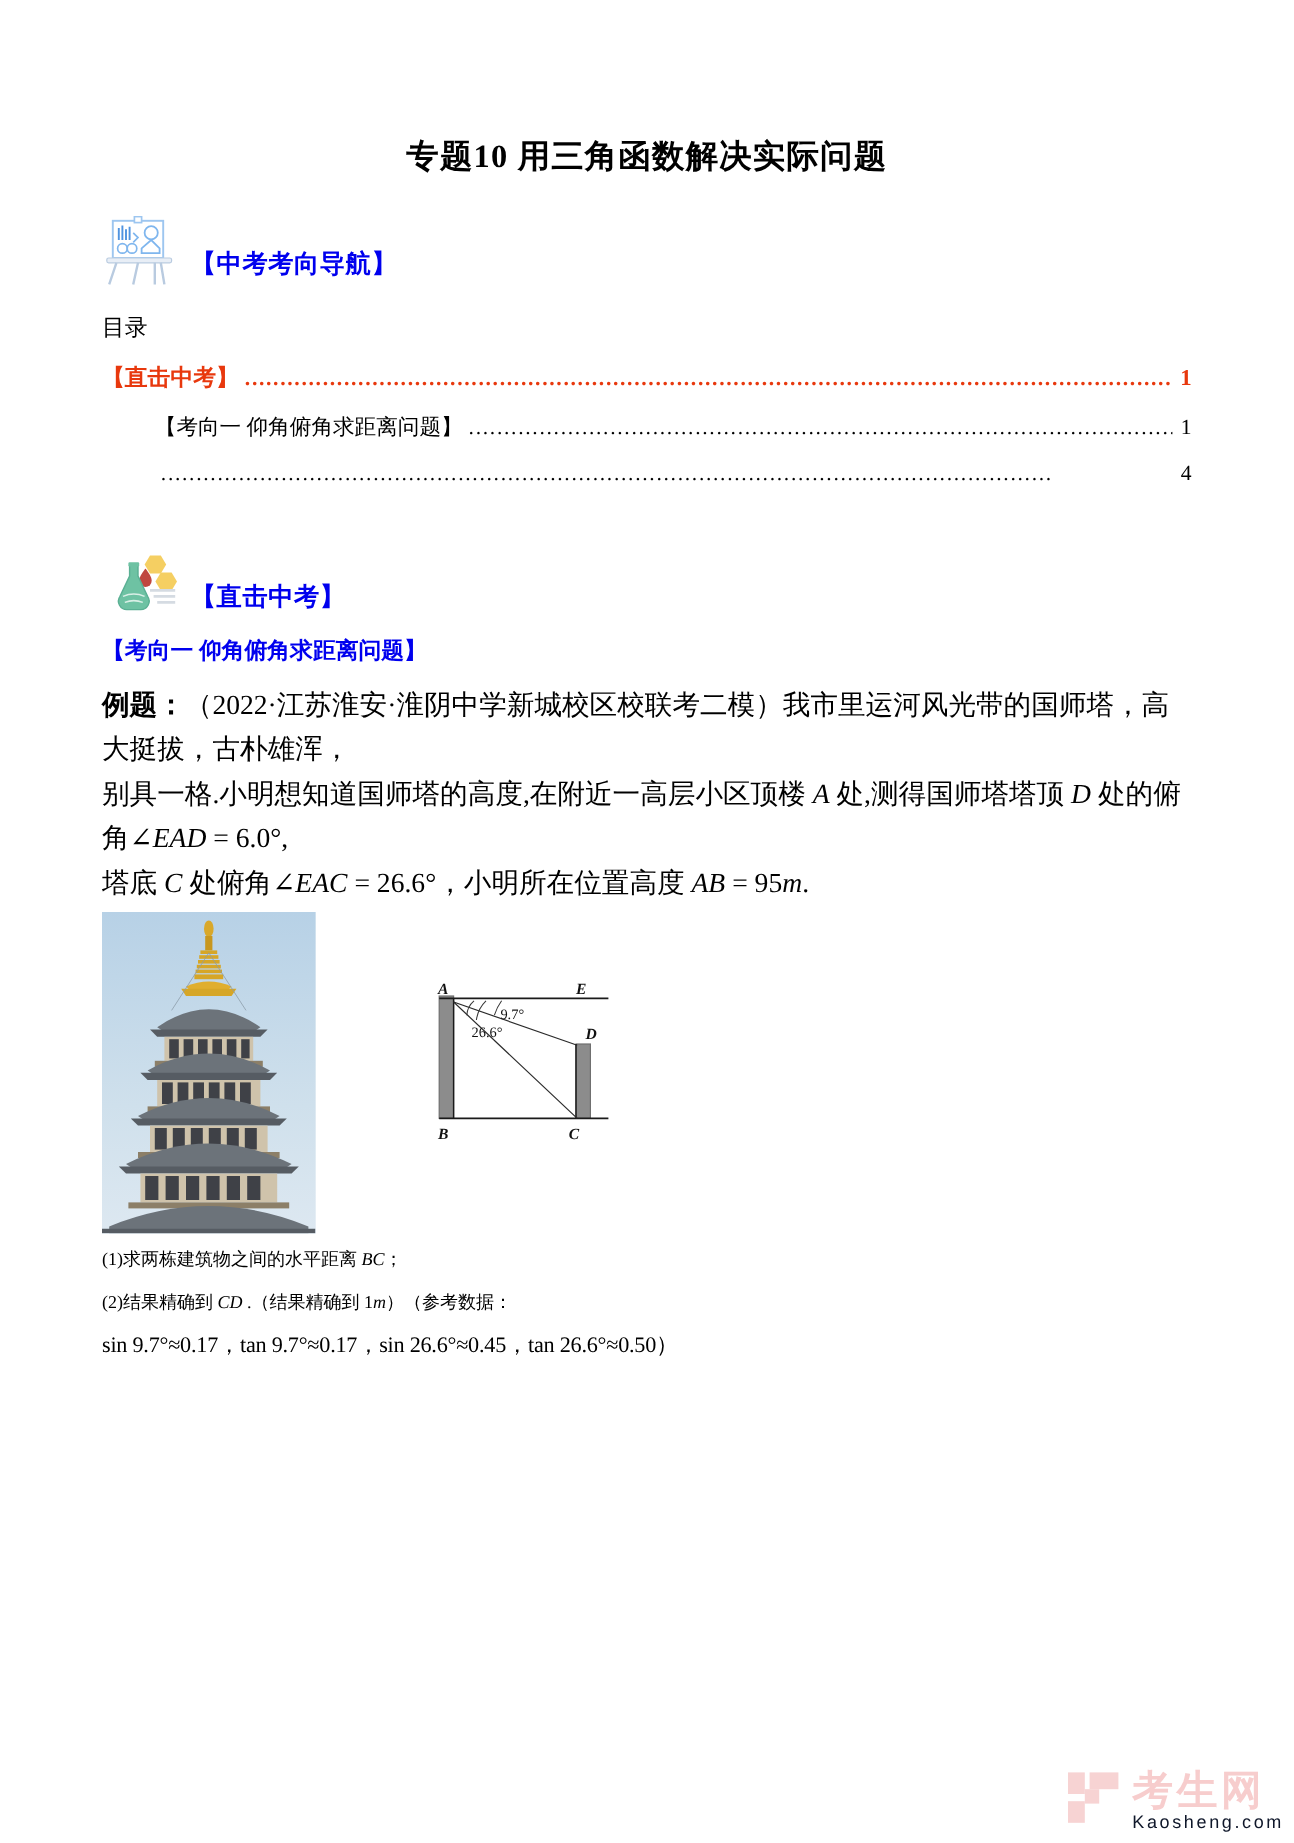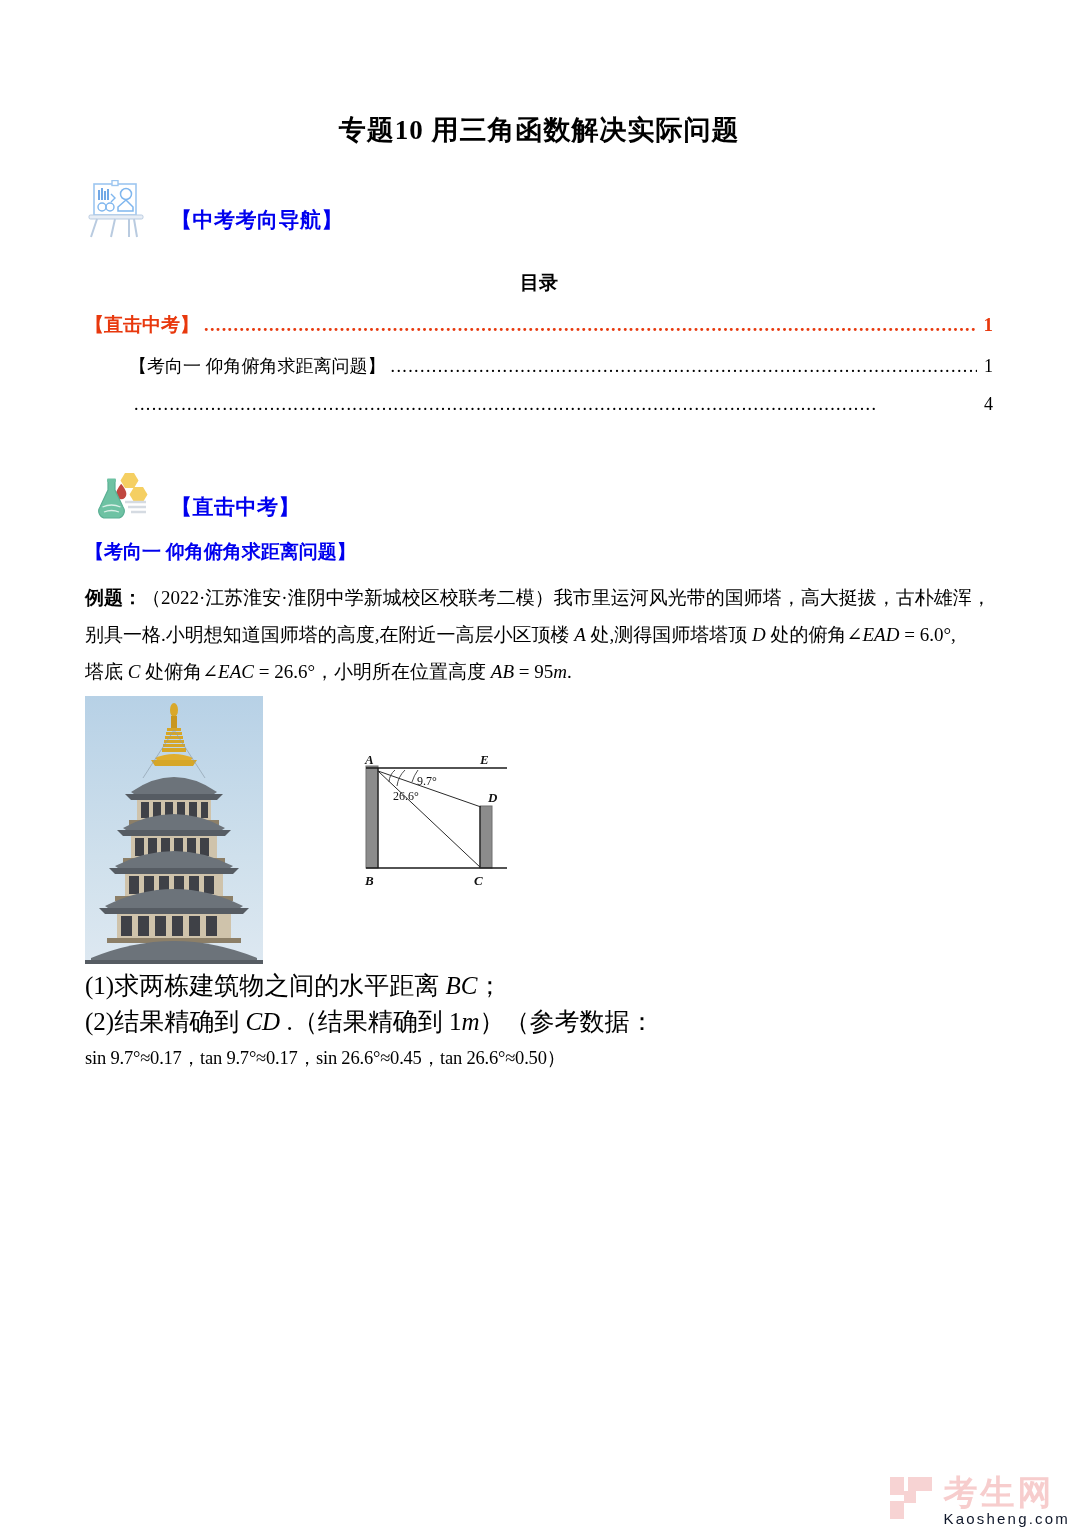--- a/index.html
+++ b/index.html
@@ -46,30 +46,29 @@
     height: 58px;
     flex: 0 0 66px;
     position: relative;
   }
   .icon-heading .heading-label {
     font-size: 21px;
     font-weight: bold;
     color: #0000ee;
     font-family: "Liberation Serif", "DejaVu Serif", serif;
     padding-bottom: 4px;
-    margin-left: 20px;
+    margin-left: 8px;
     letter-spacing: 0.5px;
   }
 
   
   .toc-title {
-    text-align: center;
     font-size: 19px;
-    font-weight: bold;
-    margin-top: 32px;
+    font-weight: normal;
+    margin-top: 22px;
     font-family: "Liberation Serif", "DejaVu Serif", serif;
   }
   .toc-row {
     display: flex;
     align-items: baseline;
     font-size: 19px;
     margin-top: 16px;
     white-space: nowrap;
   }
   .toc-row.level1 {
@@ -96,29 +95,29 @@
     font-size: 19px;
     font-weight: bold;
     color: #0000ee;
     margin-top: 14px;
     font-family: "Liberation Serif", "DejaVu Serif", serif;
   }
 
   
   .problem {
     margin-top: 14px;
-    font-size: 19px;
+    font-size: 23px;
     line-height: 37px;
   }
   .problem .lead { font-weight: bold; }
   .mathit {
     font-style: italic;
     font-family: "Liberation Serif", "DejaVu Serif", serif;
   }
-  .q-line { font-size: 25px; line-height: 36px; }
+  .q-line { font-size: 15px; line-height: 36px; }
   .ref-line {
     font-size: 18.5px;
     line-height: 36px;
     letter-spacing: -0.2px;
   }
 
   
   .figure-row {
     display: flex;
     align-items: flex-start;

